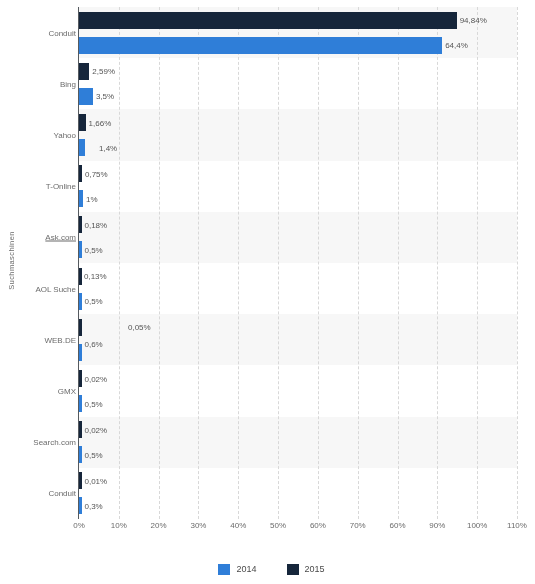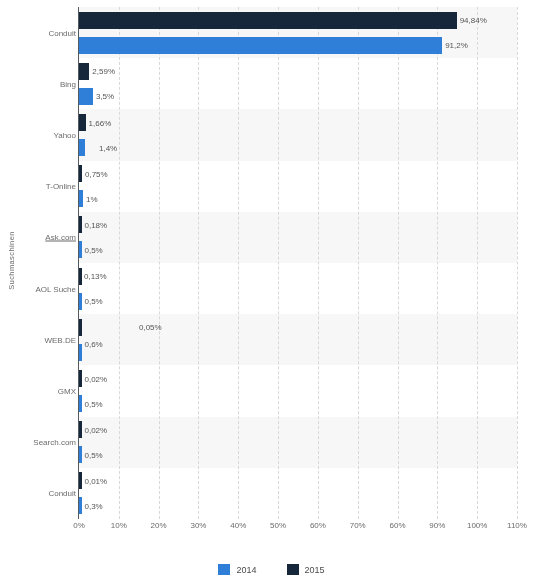--- a/index.html
+++ b/index.html
@@ -139,21 +139,20 @@
     left: 0;
     top: 564px;
     width: 535px;
     display: flex;
     justify-content: center;
     align-items: center;
     gap: 22px;
   }
   .legend-item {
     display: flex;
-    align-items: center;
     gap: 6px;
     padding-left: 8px;
   }
   .legend-swatch {
     width: 12px;
     height: 11px;
     display: block;
   }
   .legend-label {
     font-size: 9px;
@@ -196,21 +195,21 @@
       <div class="gridline" style="left: 199.091px;"></div>
       <div class="gridline" style="left: 238.909px;"></div>
       <div class="gridline" style="left: 278.727px;"></div>
       <div class="gridline" style="left: 318.545px;"></div>
       <div class="gridline" style="left: 358.364px;"></div>
       <div class="gridline" style="left: 398.182px;"></div>
       <div class="gridline" style="left: 438px;"></div>
       <div class="bar s2015" style="top: 4.6px; height: 17px; width: 377.636px;"></div>
       <div class="bar-value" style="left: 377.636px; top: 13.1px;">94,84%</div>
       <div class="bar s2014" style="top: 29.6px; height: 17px; width: 363.142px;"></div>
-      <div class="bar-value" style="left: 363.142px; top: 38.1px;">91,2%</div>
+      <div class="bar-value" style="left: 363.142px; top: 38.1px;">64,4%</div>
       <div class="bar s2015" style="top: 55.8px; height: 17px; width: 10.3129px;"></div>
       <div class="bar-value" style="left: 10.3129px; top: 64.3px;">2,59%</div>
       <div class="bar s2014" style="top: 80.8px; height: 17px; width: 13.9364px;"></div>
       <div class="bar-value" style="left: 13.9364px; top: 89.3px;">3,5%</div>
       <div class="bar s2015" style="top: 107px; height: 17px; width: 6.60982px;"></div>
       <div class="bar-value" style="left: 6.60982px; top: 115.5px;">1,66%</div>
       <div class="bar s2014" style="top: 132px; height: 17px; width: 5.57455px;"></div>
       <div class="bar-value" style="left: 17px; top: 140.5px;">1,4%</div>
       <div class="bar s2015" style="top: 158.2px; height: 17px; width: 2.98636px;"></div>
       <div class="bar-value" style="left: 2.98636px; top: 166.7px;">0,75%</div>
@@ -218,21 +217,21 @@
       <div class="bar-value" style="left: 3.98182px; top: 191.7px;">1%</div>
       <div class="bar s2015" style="top: 209.4px; height: 17px; width: 2.5px;"></div>
       <div class="bar-value" style="left: 2.5px; top: 217.9px;">0,18%</div>
       <div class="bar s2014" style="top: 234.4px; height: 17px; width: 2.5px;"></div>
       <div class="bar-value" style="left: 2.5px; top: 242.9px;">0,5%</div>
       <div class="bar s2015" style="top: 260.6px; height: 17px; width: 2.5px;"></div>
       <div class="bar-value" style="left: 2px; top: 269.1px;">0,13%</div>
       <div class="bar s2014" style="top: 285.6px; height: 17px; width: 2.5px;"></div>
       <div class="bar-value" style="left: 2.5px; top: 294.1px;">0,5%</div>
       <div class="bar s2015" style="top: 311.8px; height: 17px; width: 2.5px;"></div>
-      <div class="bar-value" style="left: 12px; top: 320.3px; padding-left: 48px;">0,05%</div>
+      <div class="bar-value" style="left: 1px; top: 320.3px; padding-left: 48px;">0,05%</div>
       <div class="bar s2014" style="top: 336.8px; height: 17px; width: 2.5px;"></div>
       <div class="bar-value" style="left: 2.5px; top: 337px;">0,6%</div>
       <div class="bar s2015" style="top: 363px; height: 17px; width: 2.5px;"></div>
       <div class="bar-value" style="left: 2.5px; top: 371.5px;">0,02%</div>
       <div class="bar s2014" style="top: 388px; height: 17px; width: 2.5px;"></div>
       <div class="bar-value" style="left: 2.5px; top: 396.5px;">0,5%</div>
       <div class="bar s2015" style="top: 414.2px; height: 17px; width: 2.5px;"></div>
       <div class="bar-value" style="left: 2.5px; top: 422.7px;">0,02%</div>
       <div class="bar s2014" style="top: 439.2px; height: 17px; width: 2.5px;"></div>
       <div class="bar-value" style="left: 2.5px; top: 447.7px;">0,5%</div>

